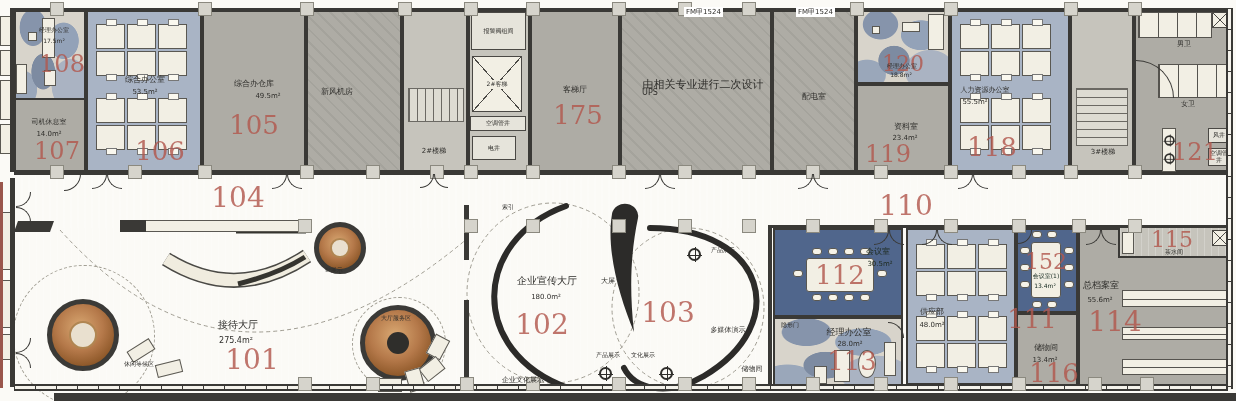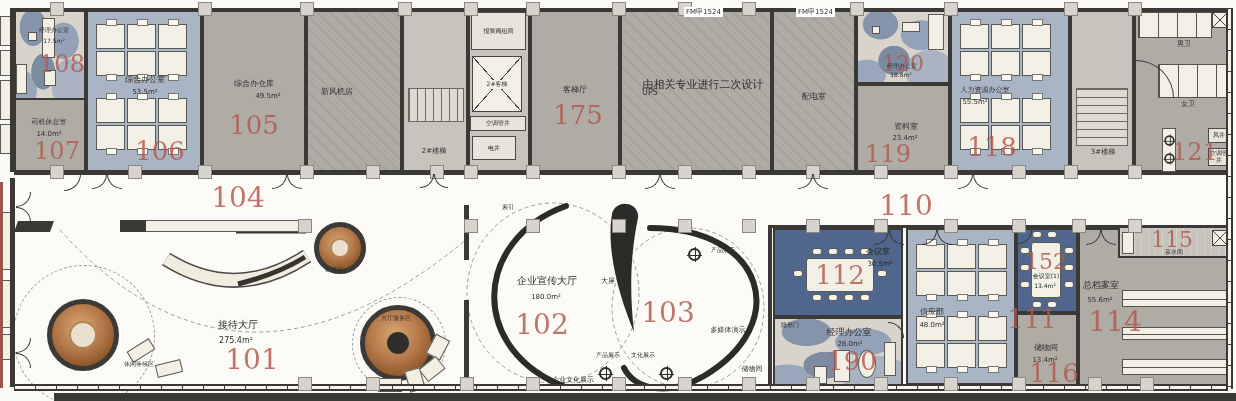--- a/index.html
+++ b/index.html
@@ -243,21 +243,21 @@
   <div class="room hall2 streak" style="left:468px;top:178px;width:300px;height:207px;border:0"></div>
   <div class="wall" style="left:464px;top:205px;width:5px;height:55px"></div>
   <div class="wall" style="left:464px;top:300px;width:5px;height:85px"></div>
   <div class="wall" style="left:768px;top:228px;width:4px;height:157px"></div>
   <div class="lbl f6" style="left:508px;top:207px">索引</div>
   <div class="lbl f10" style="left:547px;top:281px">企业宣传大厅</div>
   <div class="lbl f7" style="left:546px;top:297px">180.0m²</div>
   <div class="lbl rnum n28" style="left:542px;top:325px">102</div>
   <div class="lbl f7" style="left:608px;top:281px">大屏</div>
   <div class="lbl f6" style="left:608px;top:355px">产品展示</div>
-  <div class="lbl f7" style="left:573px;top:380px">企业文化展示</div>
+  <div class="lbl f7" style="left:523px;top:380px">企业文化展示</div>
   <div class="lbl rnum n28" style="left:668px;top:313px">103</div>
   <div class="lbl f6" style="left:723px;top:250px">产品展示</div>
   <div class="lbl f7" style="left:728px;top:330px">多媒体演示</div>
   <div class="lbl f6" style="left:643px;top:355px">文化展示</div>
   <div class="lbl f7" style="left:752px;top:369px">储物间</div>
   <div class="target" style="left:688px;top:248px"></div>
   <div class="target" style="left:660px;top:367px"></div>
   <div class="target" style="left:599px;top:367px"></div>
 
   <div class="room bluedark" style="left:773px;top:228px;width:130px;height:89px"></div>
@@ -267,21 +267,21 @@
   <div class="lbl rnum n26" style="left:840px;top:276px">112</div>
 
   <div class="room tex" style="left:773px;top:317px;width:130px;height:70px"></div>
   <div class="furn" style="left:834px;top:350px;width:16px;height:32px"></div>
   <div class="furn" style="left:814px;top:366px;width:13px;height:18px"></div>
   <div class="furn" style="left:858px;top:350px;width:18px;height:28px;border-radius:50%"></div>
   <div class="furn" style="left:884px;top:342px;width:12px;height:34px"></div>
   <div class="lbl f6" style="left:790px;top:325px">隐形门</div>
   <div class="lbl f9" style="left:849px;top:332px">经理办公室</div>
   <div class="lbl f7" style="left:850px;top:344px">28.0m²</div>
-  <div class="lbl rnum n26" style="left:852px;top:362px">190</div>
+  <div class="lbl rnum n26" style="left:852px;top:362px">113</div>
 
   <div class="room blue" style="left:906px;top:228px;width:110px;height:157px"></div>
   <div class="cluster" style="left:916px;top:244px">
       <div class="desk"></div>
       <div class="desk"></div>
       <div class="desk"></div>
       <div class="desk"></div>
       <div class="desk"></div>
       <div class="desk"></div>
     </div>

